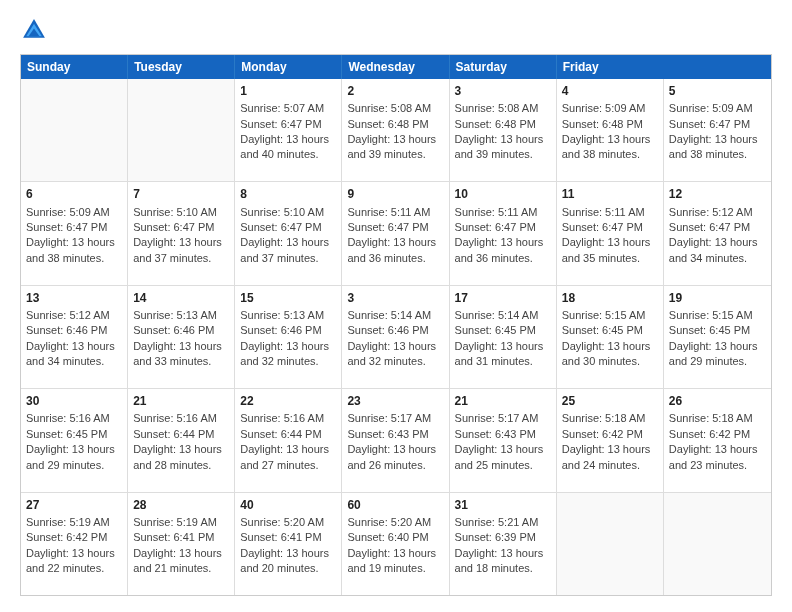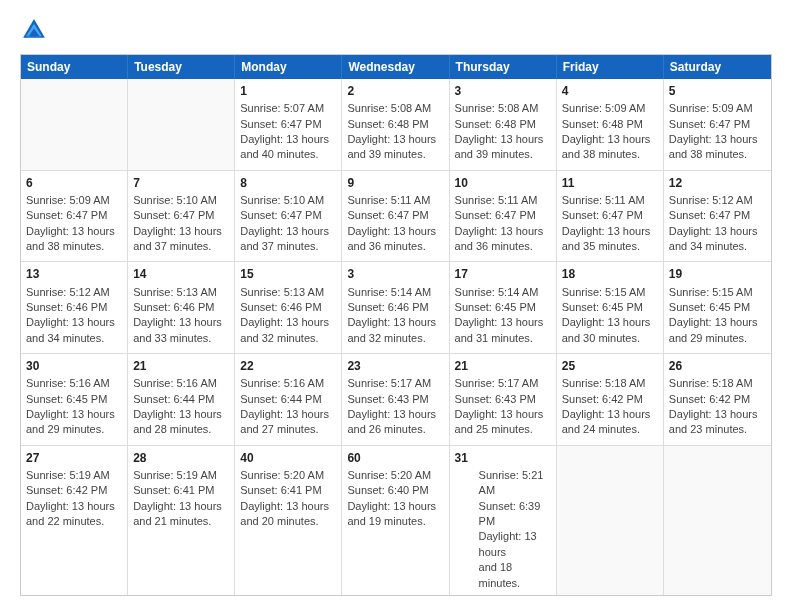--- a/index.html
+++ b/index.html
@@ -138,23 +138,22 @@
       <div class="title-location"></div>
     </div>
   </div>
 
   <div class="calendar">
     <div class="cal-header">
     <div class="cal-header-cell">Sunday</div>
         <div class="cal-header-cell">Tuesday</div>
         <div class="cal-header-cell">Monday</div>
         <div class="cal-header-cell">Wednesday</div>
-        <div class="cal-header-cell">Thursday</div>
+        <div class="cal-header-cell">Saturday</div>
         <div class="cal-header-cell">Friday</div>
-        <div class="cal-header-cell">Saturday</div>
       </div>
     <div class="cal-body">
     <div class="cal-row">
           <div class="cal-cell empty"></div>
           <div class="cal-cell empty"></div>
           <div class="cal-cell">
             <span class="day-num">1</span>
             <div class="day-info" style="white-space: pre-line;">Sunrise: 5:07 AM
 Sunset: 6:47 PM
 Daylight: 13 hours
@@ -366,21 +365,21 @@
           </div>
           <div class="cal-cell">
             <span class="day-num">60</span>
             <div class="day-info" style="white-space: pre-line;">Sunrise: 5:20 AM
 Sunset: 6:40 PM
 Daylight: 13 hours
 and 19 minutes.</div>
           </div>
           <div class="cal-cell">
             <span class="day-num">31</span>
-            <div class="day-info" style="white-space: pre-line; margin-left: 24px;">Sunrise: 5:21 AM
+            <div class="day-info" style="white-space: pre-line;">Sunrise: 5:21 AM
 Sunset: 6:39 PM
 Daylight: 13 hours
 and 18 minutes.</div>
           </div>
           <div class="cal-cell empty"></div>
           <div class="cal-cell empty"></div>
         </div>
       </div>
   </div>
 </div>

